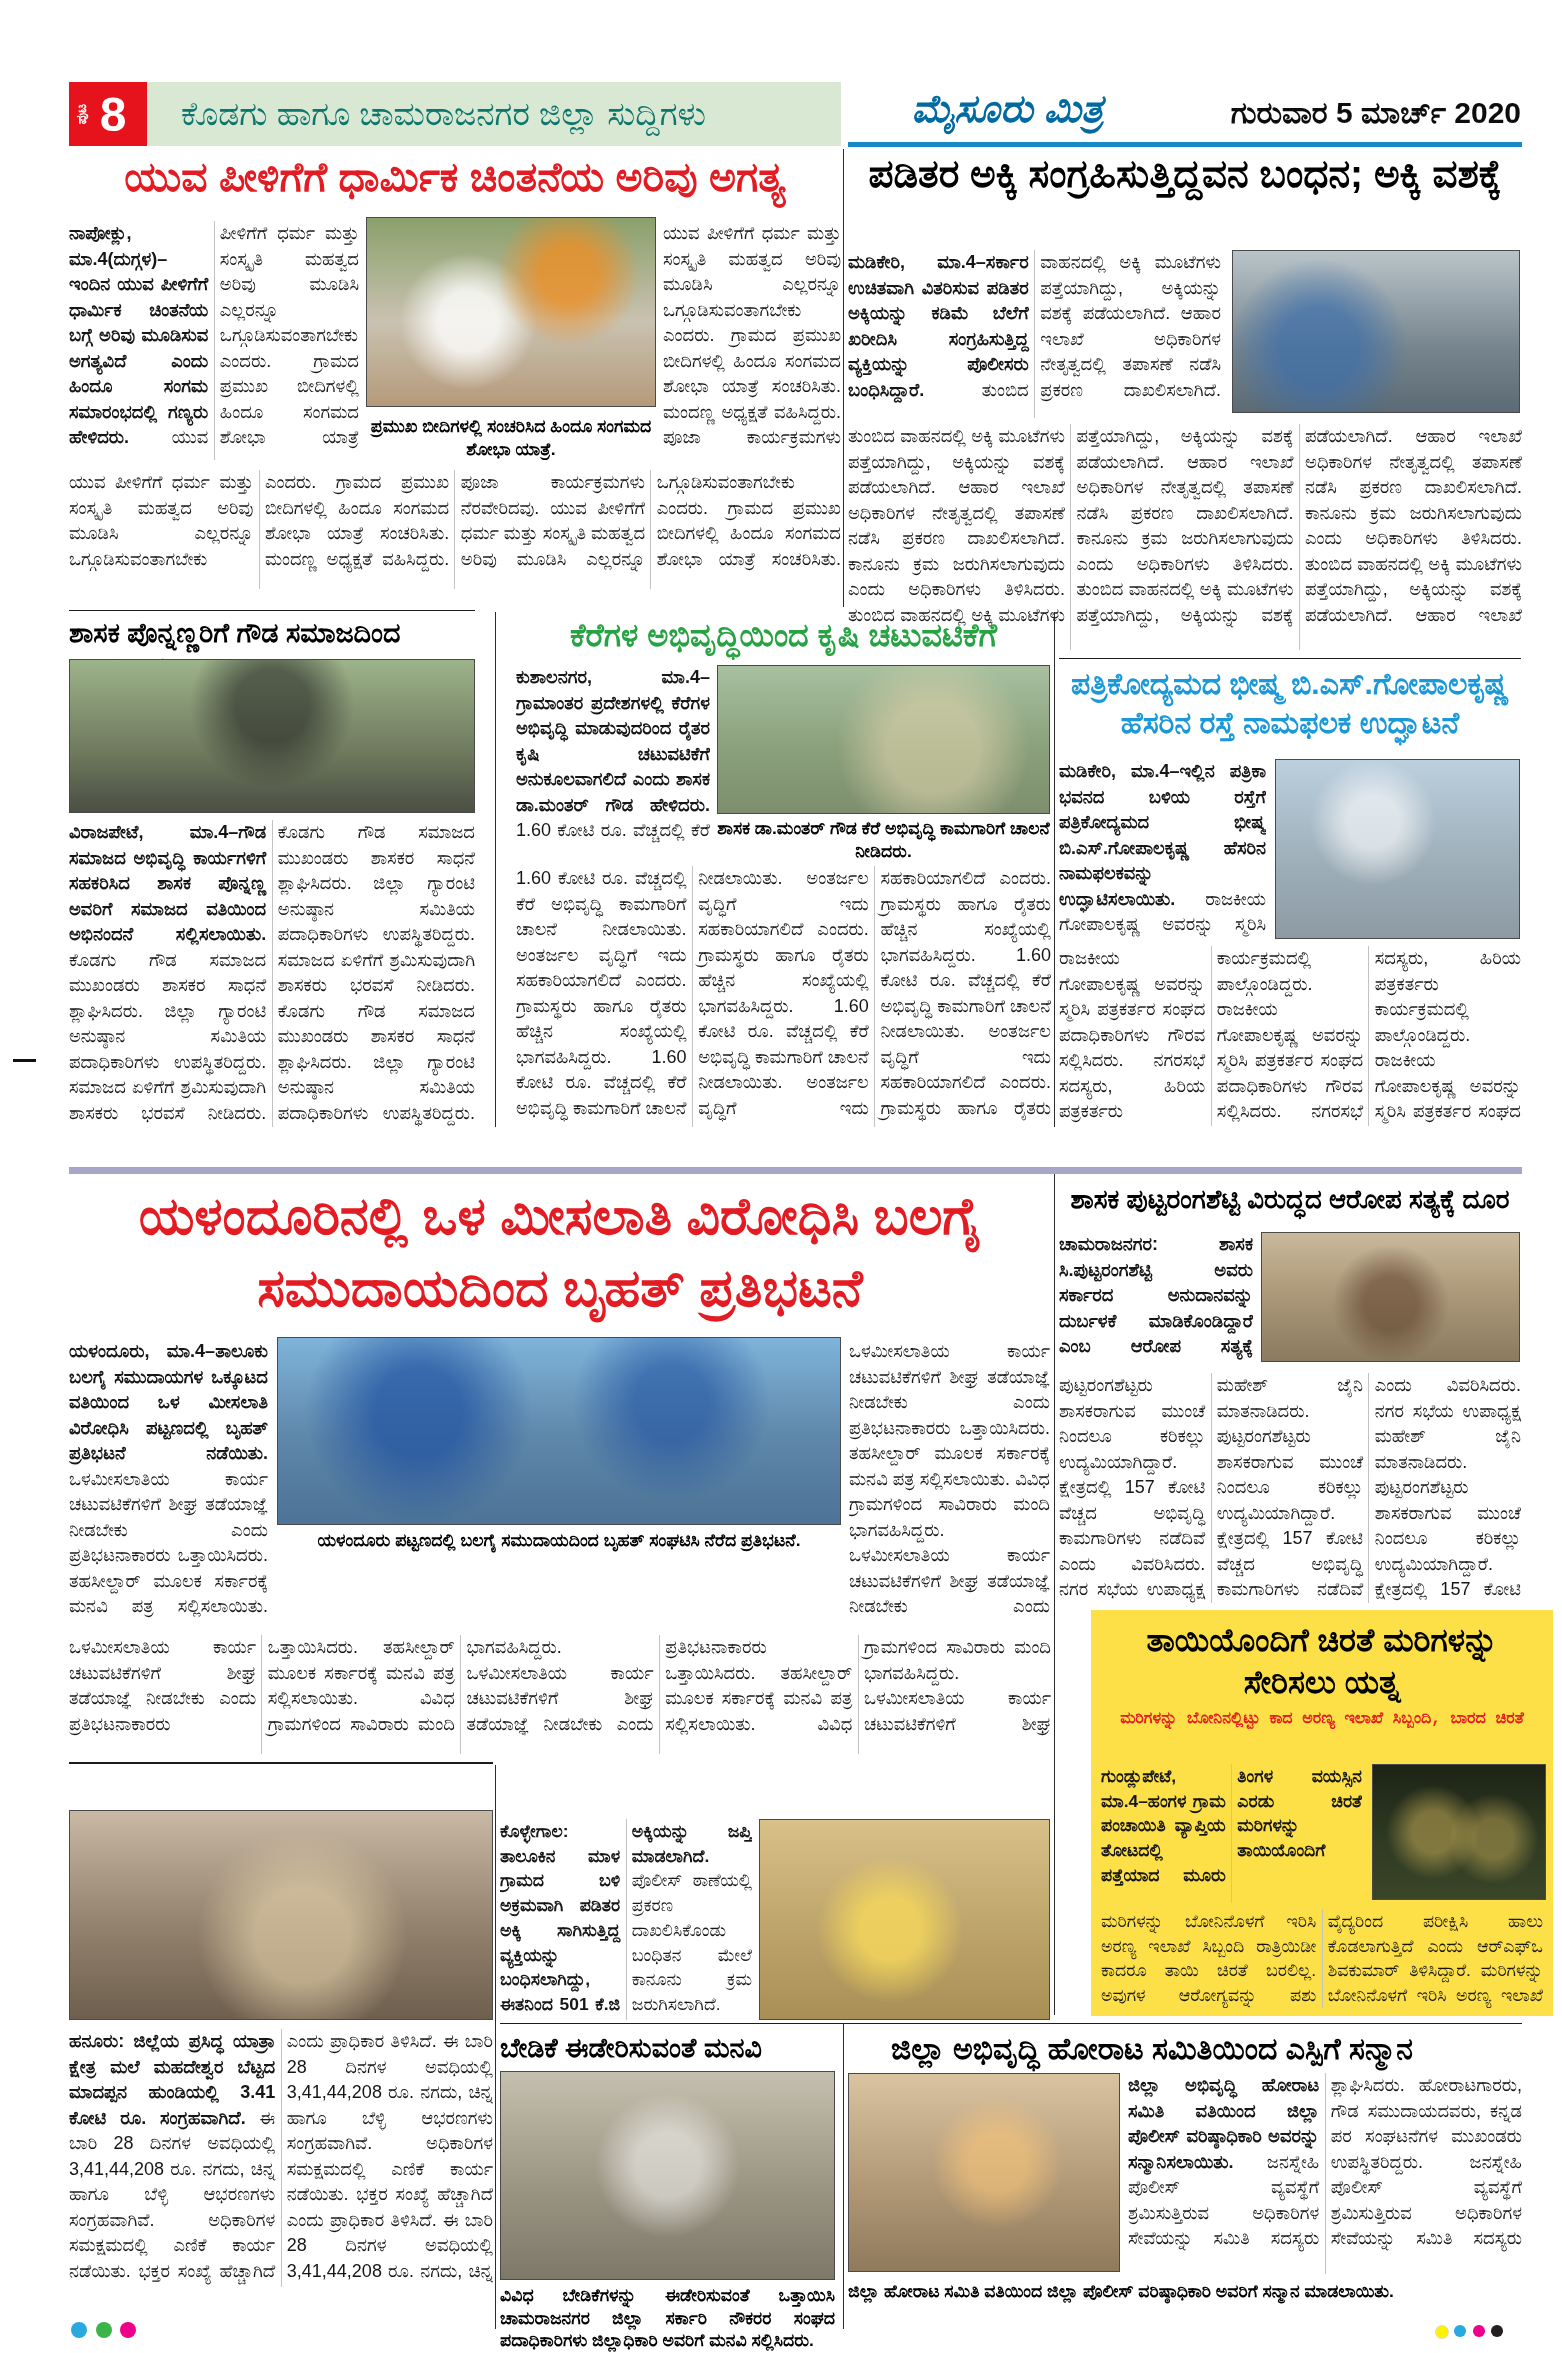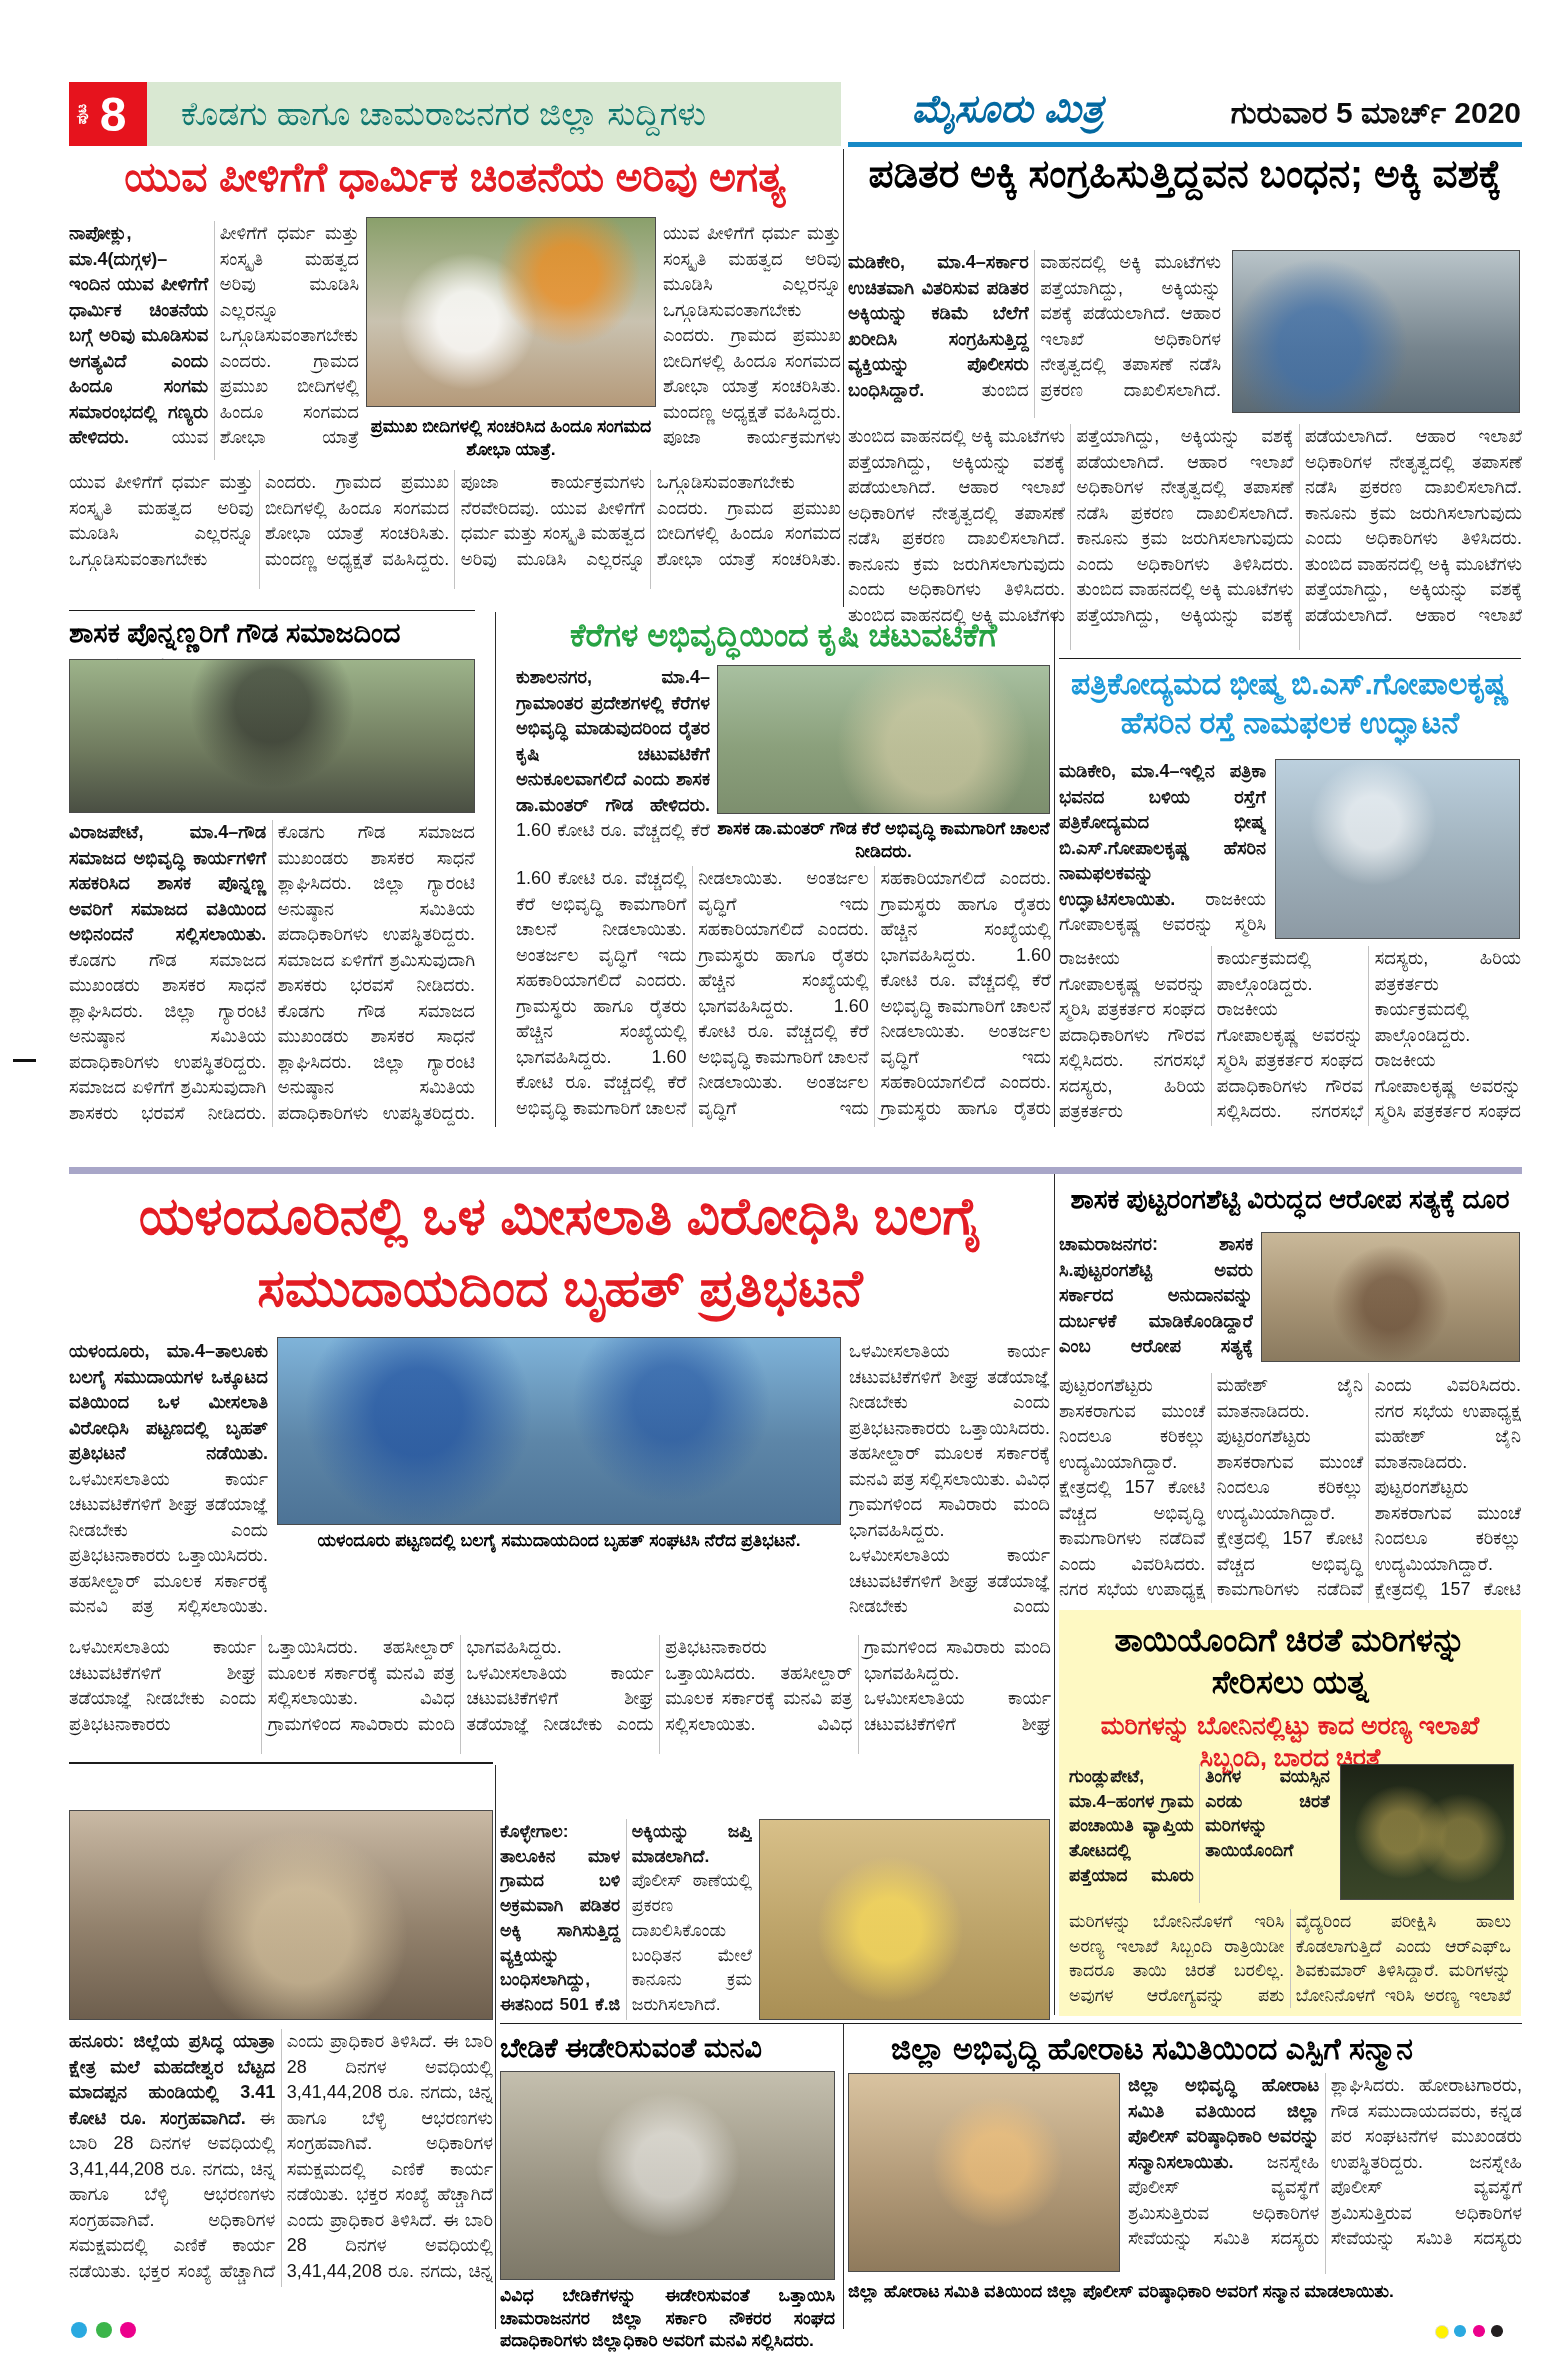--- a/index.html
+++ b/index.html
@@ -24,21 +24,21 @@
   .pagenum-word{position:absolute;left:2.9px;top:50%;transform:translateY(-50%) rotate(-90deg);
         font-size:13.8px;font-weight:bold;color:#fff;}
   .pagenum-digit{font-size:48px;font-weight:bold;margin-left:10px;}
   .banner{background:#d9e8d2;display:flex;align-items:center;padding-left:34px;
         font-size:33px;font-weight:normal;color:#0f766e;}
   .masthead{color:#0369a1;font-size:39px;font-weight:bold;font-style:italic;
         text-align:center;line-height:1.1;}
   .date{font-size:30px;font-weight:bold;color:#0d0d0d;}
   .blackbar{background:#000;color:#fff;display:flex;align-items:center;justify-content:center;
         font-size:29px;font-weight:bold;}
-  .beige{background:#fef9c3;}
+  .beige{background:#fde047;margin-left:32px;}
   .dot{position:absolute;border-radius:50%;}
 </style>
 </head>
 <body>
 
 <div class="page">
 
   <div class="abs pagenum-box" style="left:69px;top:82px;width:78px;height:64px;">
     <span class="pagenum-word">ಪುಟ</span>
     <span class="pagenum-digit">8</span>
@@ -149,21 +149,21 @@
       linear-gradient(180deg,#c9b899 0%,#a79475 55%,#8a7a5f 100%);"></div>
   <div class="abs body c1" style="left:1059px;top:1232px;width:194px;height:133px;">
     <span class="dateline">ಚಾಮರಾಜನಗರ: ಶಾಸಕ ಸಿ.ಪುಟ್ಟರಂಗಶೆಟ್ಟಿ ಅವರು ಸರ್ಕಾರದ ಅನುದಾನವನ್ನು ದುರ್ಬಳಕೆ ಮಾಡಿಕೊಂಡಿದ್ದಾರೆ ಎಂಬ ಆರೋಪ ಸತ್ಯಕ್ಕೆ ದೂರವಾದುದು ಎಂದು ಮುಖಂಡರು ತಿಳಿಸಿದರು.</span>
   </div>
   <div class="abs body c3" style="left:1059px;top:1373px;width:462px;height:230px;">
     <span>ಪುಟ್ಟರಂಗಶೆಟ್ಟರು ಶಾಸಕರಾಗುವ ಮುಂಚೆ ನಿಂದಲೂ ಕರಿಕಲ್ಲು ಉದ್ಯಮಿಯಾಗಿದ್ದಾರೆ. ಕ್ಷೇತ್ರದಲ್ಲಿ 157 ಕೋಟಿ ವೆಚ್ಚದ ಅಭಿವೃದ್ಧಿ ಕಾಮಗಾರಿಗಳು ನಡೆದಿವೆ ಎಂದು ವಿವರಿಸಿದರು. ನಗರ ಸಭೆಯ ಉಪಾಧ್ಯಕ್ಷ ಮಹೇಶ್ ಜೈನಿ ಮಾತನಾಡಿದರು. ಪುಟ್ಟರಂಗಶೆಟ್ಟರು ಶಾಸಕರಾಗುವ ಮುಂಚೆ ನಿಂದಲೂ ಕರಿಕಲ್ಲು ಉದ್ಯಮಿಯಾಗಿದ್ದಾರೆ. ಕ್ಷೇತ್ರದಲ್ಲಿ 157 ಕೋಟಿ ವೆಚ್ಚದ ಅಭಿವೃದ್ಧಿ ಕಾಮಗಾರಿಗಳು ನಡೆದಿವೆ ಎಂದು ವಿವರಿಸಿದರು. ನಗರ ಸಭೆಯ ಉಪಾಧ್ಯಕ್ಷ ಮಹೇಶ್ ಜೈನಿ ಮಾತನಾಡಿದರು. ಪುಟ್ಟರಂಗಶೆಟ್ಟರು ಶಾಸಕರಾಗುವ ಮುಂಚೆ ನಿಂದಲೂ ಕರಿಕಲ್ಲು ಉದ್ಯಮಿಯಾಗಿದ್ದಾರೆ. ಕ್ಷೇತ್ರದಲ್ಲಿ 157 ಕೋಟಿ ವೆಚ್ಚದ ಅಭಿವೃದ್ಧಿ ಕಾಮಗಾರಿಗಳು ನಡೆದಿವೆ ಎಂದು ವಿವರಿಸಿದರು. ನಗರ ಸಭೆಯ ಉಪಾಧ್ಯಕ್ಷ ಮಹೇಶ್ ಜೈನಿ ಮಾತನಾಡಿದರು. ಪುಟ್ಟರಂಗಶೆಟ್ಟರು ಶಾಸಕರಾಗುವ ಮುಂಚೆ ನಿಂದಲೂ ಕರಿಕಲ್ಲು ಉದ್ಯಮಿಯಾಗಿದ್ದಾರೆ. ಕ್ಷೇತ್ರದಲ್ಲಿ 157 ಕೋಟಿ ವೆಚ್ಚದ ಅಭಿವೃದ್ಧಿ ಕಾಮಗಾರಿಗಳು ನಡೆದಿವೆ ಎಂದು ವಿವರಿಸಿದರು. ನಗರ ಸಭೆಯ ಉಪಾಧ್ಯಕ್ಷ ಮಹೇಶ್ ಜೈನಿ ಮಾತನಾಡಿದರು. ಪುಟ್ಟರಂಗಶೆಟ್ಟರು ಶಾಸಕರಾಗುವ ಮುಂಚೆ ನಿಂದಲೂ ಕರಿಕಲ್ಲು ಉದ್ಯಮಿಯಾಗಿದ್ದಾರೆ. ಕ್ಷೇತ್ರದಲ್ಲಿ 157 ಕೋಟಿ ವೆಚ್ಚದ ಅಭಿವೃದ್ಧಿ ಕಾಮಗಾರಿಗಳು ನಡೆದಿವೆ ಎಂದು ವಿವರಿಸಿದರು. ನಗರ ಸಭೆಯ ಉಪಾಧ್ಯಕ್ಷ ಮಹೇಶ್ ಜೈನಿ ಮಾತನಾಡಿದರು.</span>
   </div>
 
   <div class="abs beige" style="left:1059px;top:1610px;width:462px;height:406px;">
     <div class="hl" style="margin:10px 11.6px 0;font-size:32px;color:#000;">ತಾಯಿಯೊಂದಿಗೆ ಚಿರತೆ ಮರಿಗಳನ್ನು ಸೇರಿಸಲು ಯತ್ನ</div>
-    <div class="hl hl-red" style="margin:5.8px 10px 0;font-size:25px;">ಮರಿಗಳನ್ನು ಬೋನಿನಲ್ಲಿಟ್ಟು ಕಾದ ಅರಣ್ಯ ಇಲಾಖೆ ಸಿಬ್ಬಂದಿ, ಬಾರದ ಚಿರತೆ</div>
+    <div class="hl hl-red" style="margin:5.8px 10px 0;font-size:16px;font-family:Liberation Mono, monospace;">ಮರಿಗಳನ್ನು ಬೋನಿನಲ್ಲಿಟ್ಟು ಕಾದ ಅರಣ್ಯ ಇಲಾಖೆ ಸಿಬ್ಬಂದಿ, ಬಾರದ ಚಿರತೆ</div>
     <div class="photo abs" style="left:281px;top:154px;width:174px;height:136px;background:
         radial-gradient(circle at 35% 50%, rgba(210,180,90,.5) 0 16%, rgba(210,180,90,0) 36%),
         radial-gradient(circle at 70% 55%, rgba(210,180,90,.45) 0 14%, rgba(210,180,90,0) 32%),
         linear-gradient(180deg,#1d2316 0%,#2e3a22 55%,#3a4528 100%);"></div>
     <div class="body c2 abs" style="left:10px;top:154px;width:261px;height:139px;font-size:17.4px;">
       <span class="dateline">ಗುಂಡ್ಲುಪೇಟೆ, ಮಾ.4–ಹಂಗಳ ಗ್ರಾಮ ಪಂಚಾಯಿತಿ ವ್ಯಾಪ್ತಿಯ ತೋಟದಲ್ಲಿ ಪತ್ತೆಯಾದ ಮೂರು ತಿಂಗಳ ವಯಸ್ಸಿನ ಎರಡು ಚಿರತೆ ಮರಿಗಳನ್ನು ತಾಯಿಯೊಂದಿಗೆ ಸೇರಿಸಲು ಯತ್ನಿಸಲಾಯಿತು.</span>
     </div>
     <div class="body c2 abs" style="left:10px;top:299px;width:442px;height:99px;font-size:17.4px;">
       <span>ಮರಿಗಳನ್ನು ಬೋನಿನೊಳಗೆ ಇರಿಸಿ ಅರಣ್ಯ ಇಲಾಖೆ ಸಿಬ್ಬಂದಿ ರಾತ್ರಿಯಿಡೀ ಕಾದರೂ ತಾಯಿ ಚಿರತೆ ಬರಲಿಲ್ಲ. ಅವುಗಳ ಆರೋಗ್ಯವನ್ನು ಪಶು ವೈದ್ಯರಿಂದ ಪರೀಕ್ಷಿಸಿ ಹಾಲು ಕೊಡಲಾಗುತ್ತಿದೆ ಎಂದು ಆರ್‌ಎಫ್‌ಒ ಶಿವಕುಮಾರ್ ತಿಳಿಸಿದ್ದಾರೆ. ಮರಿಗಳನ್ನು ಬೋನಿನೊಳಗೆ ಇರಿಸಿ ಅರಣ್ಯ ಇಲಾಖೆ ಸಿಬ್ಬಂದಿ ರಾತ್ರಿಯಿಡೀ ಕಾದರೂ ತಾಯಿ ಚಿರತೆ ಬರಲಿಲ್ಲ. ಅವುಗಳ ಆರೋಗ್ಯವನ್ನು ಪಶು ವೈದ್ಯರಿಂದ ಪರೀಕ್ಷಿಸಿ ಹಾಲು ಕೊಡಲಾಗುತ್ತಿದೆ ಎಂದು ಆರ್‌ಎಫ್‌ಒ ಶಿವಕುಮಾರ್ ತಿಳಿಸಿದ್ದಾರೆ.</span>
     </div>

